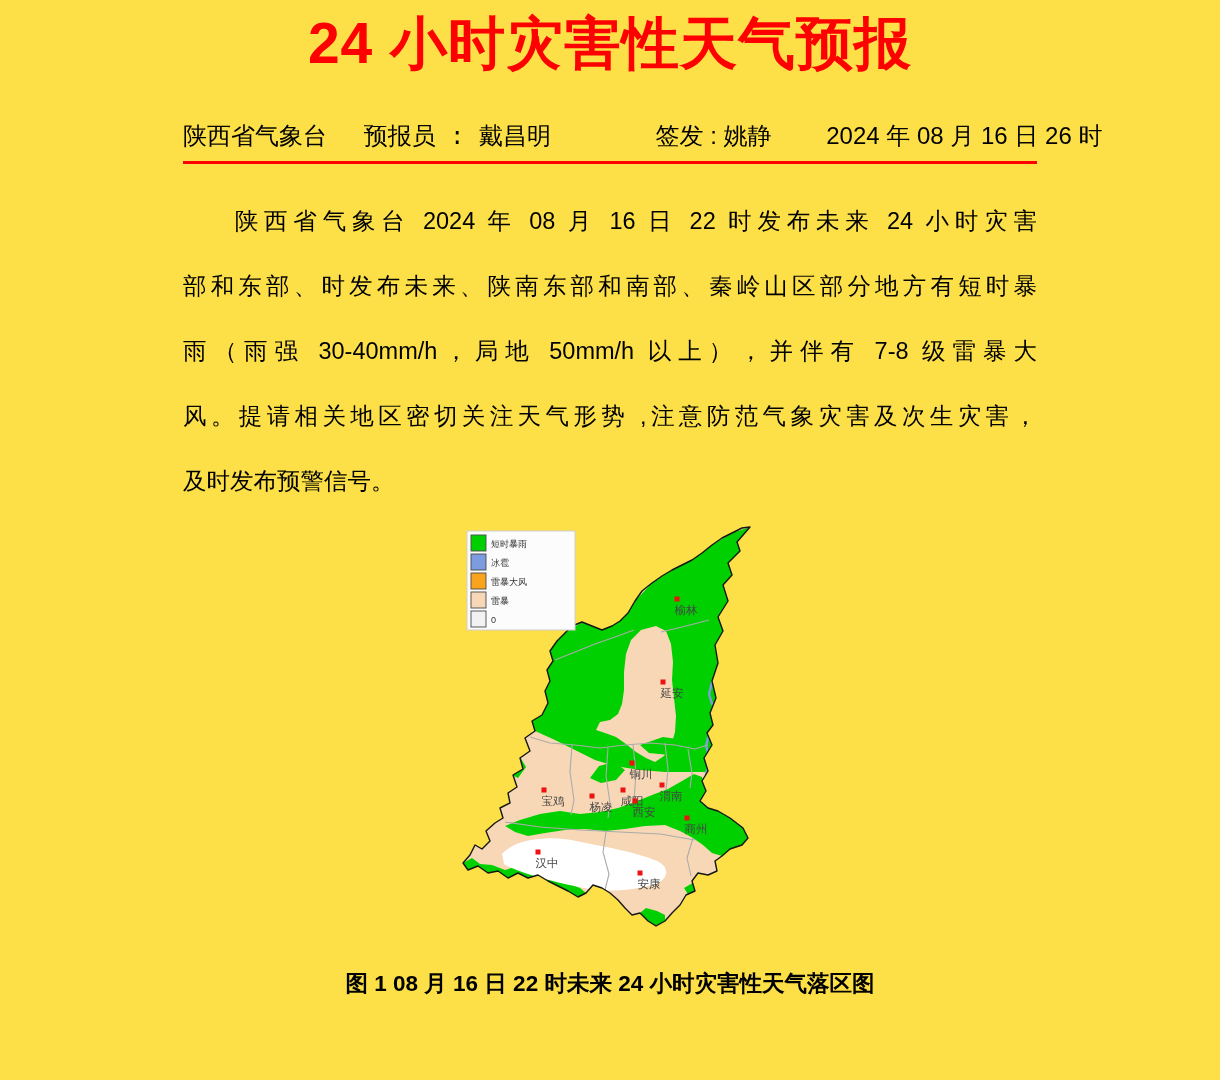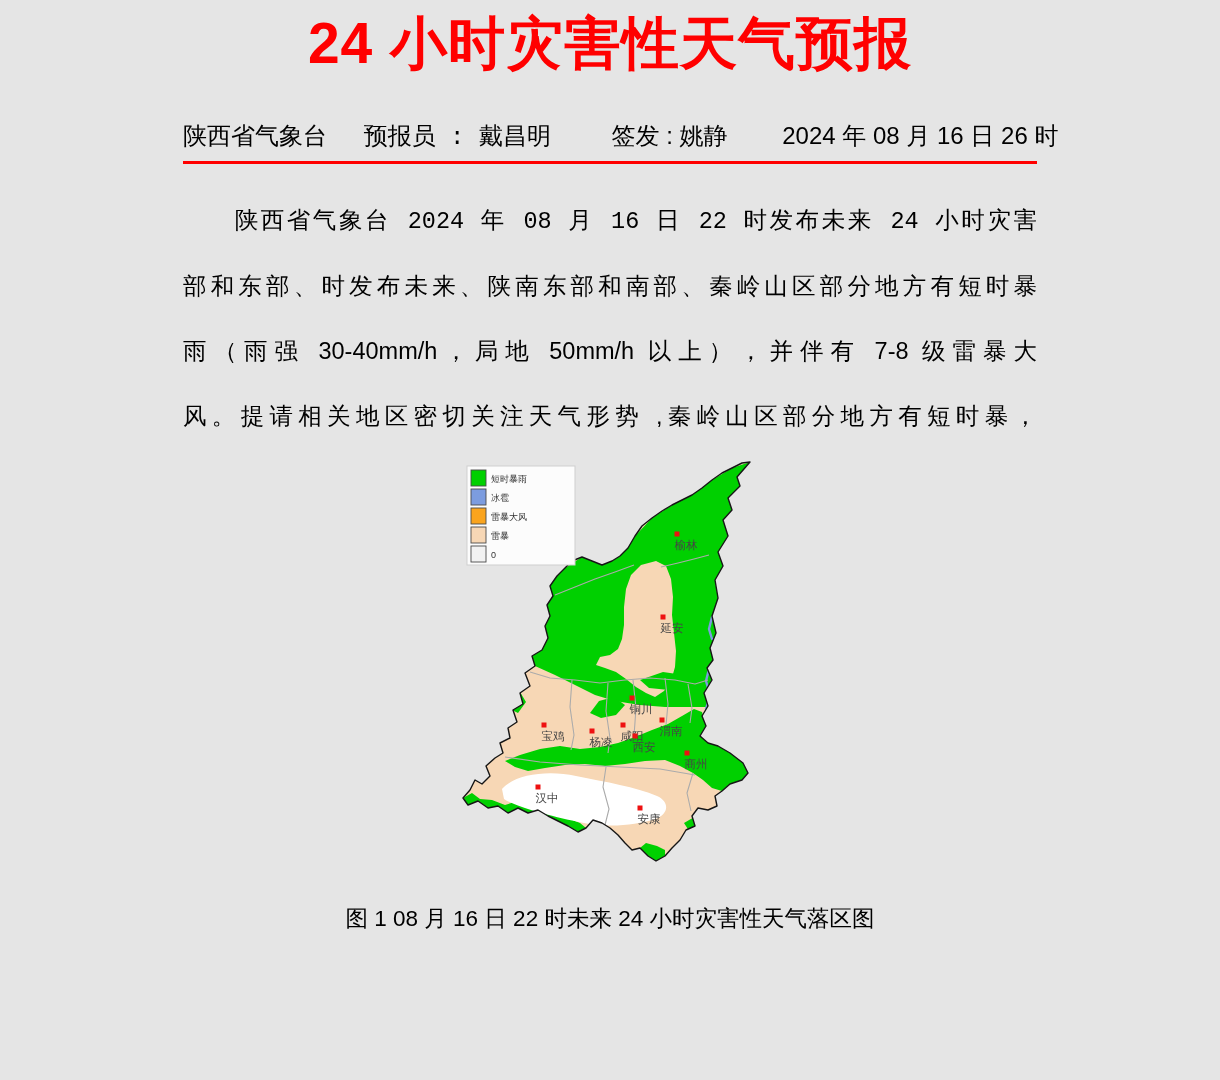--- a/index.html
+++ b/index.html
@@ -2,54 +2,54 @@
 <html style="--red: #ff0000; --green: #00d000; --hail: #7c9cdf; --gale: #faa41e; --peach: #f7d7b5; --none-fill: #ffffff; --marker: #ee1111;"><head>
 <meta charset="utf-8">
 <style>
   :root{
     --red:#ff0000; --green:#00d000; --hail:#7c9cdf; --gale:#faa41e;
     --peach:#f7d7b5; --none-fill:#ffffff; --marker:#ee1111;
   }
   *{margin:0;padding:0;box-sizing:border-box;}
   html,body{background:#ffffff;}
   .page{
-    width:1220px;height:1080px;background:#e5e5e5;overflow:hidden;
+    width:1220px;height:1080px;background:#fde047;overflow:hidden;
     font-family:"Liberation Sans","DejaVu Sans",sans-serif;color:#000;
     padding:6px 183px 0 183px;
   }
   .doc-title{
     font-size:57px;font-weight:bold;color:var(--red);
     text-align:center;line-height:1.3;letter-spacing:1px;white-space:nowrap;
   }
   .header-row{
     margin-top:40px;
     font-size:24px;font-weight:500;white-space:nowrap;
     border-bottom:3px solid var(--red);
     padding-bottom:9px;
   }
   .header-row span{display:inline-block;text-align:center;}
   .hdr-station{margin-right:30px;}
   .hdr-forecaster{margin-right:54px;font-family:Liberation Mono, monospace;}
-  .hdr-issuer{margin-right:48px;}
+  .hdr-issuer{margin-right:48px;margin-left:44px;}
   .forecast-paragraph{
     margin-top:25px;
     font-size:23.5px;line-height:65px;
   }
   .body-line{
     text-align:justify;text-align-last:justify;
     white-space:nowrap;
   }
-  .body-line.first{text-indent:2.2em;font-family:Liberation Mono, monospace;}
+  .body-line.first{text-indent:2.2em;}
   .body-line.last{text-align:left;text-align-last:left;}
   .map-figure{
     position:relative;height:420px;margin-top:8px;
   }
   .map-figure svg{position:absolute;left:277px;top:0;}
   .figure-caption{
-    margin-top:26px;text-align:center;font-size:22.5px;font-weight:400;
+    margin-top:26px;text-align:center;font-size:22.5px;font-weight:700;
   }
   .outline{fill:none;stroke:#161616;stroke-width:1.4;stroke-linejoin:round;}
   .region-rain{fill:var(--green);}
   .region-thunder{fill:var(--peach);}
   .region-none{fill:var(--none-fill);}
   .district{fill:none;stroke:#ababab;stroke-width:1.1;stroke-linejoin:round;}
   .river{fill:none;stroke:var(--hail);stroke-width:2.4;stroke-linecap:round;}
   .legend-box{fill:#fcfcfc;stroke:#cfcfcf;stroke-width:1;}
   text{font-family:"Liberation Sans","DejaVu Sans",sans-serif;}
 </style>
@@ -64,21 +64,22 @@
     <span class="hdr-station">陕西省气象台</span>
     <span class="hdr-forecaster">预报员 : 戴昌明</span>
     <span class="hdr-issuer">签发 : 姚静</span>
     <span class="hdr-datetime">2024 年 08 月 16 日 26 时</span>
   </div>
 
   <div class="forecast-paragraph">
     <div class="body-line first">陕西省气象台 2024 年 08 月 16 日 22 时发布未来 24 小时灾害</div>
     <div class="body-line">部和东部、时发布未来、陕南东部和南部、秦岭山区部分地方有短时暴</div>
     <div class="body-line">雨（雨强 30-40mm/h，局地 50mm/h 以上），并伴有 7-8 级雷暴大</div>
-    <div class="body-line">风。提请相关地区密切关注天气形势 ,秦岭山区部分地方有短时暴，</div>
+    <div class="body-line">风。提请相关地区密切关注天气形势 ,注意防范气象灾害及次生灾害，</div>
+    <div class="body-line last">及时发布预警信号。</div>
   </div>
 
   <div class="map-figure">
     <svg width="305" height="420" viewBox="0 0 305 420">
       <defs>
         <clipPath id="provClip">
           <path d="M290,5 L277,20 L280,29 L268,41 L272,53 L263,63 L268,79 L258,95 L263,109 L255,123 L258,141 L252,159 L256,176 L250,191 L253,203 L247,211 L252,223 L244,236 L248,249 L242,259 L246,269 L240,279 L248,286 L258,289 L270,296 L283,306 L288,316 L282,323 L270,327 L262,334 L255,339 L257,349 L248,353 L238,351 L232,359 L235,369 L226,373 L220,383 L212,391 L205,399 L196,404 L188,399 L180,391 L172,393 L165,386 L158,378 L150,371 L142,366 L133,363 L126,371 L118,375 L108,369 L98,364 L88,359 L78,353 L68,356 L58,351 L48,356 L38,349 L28,351 L18,344 L8,348 L3,341 L10,333 L15,323 L22,327 L30,319 L26,309 L35,301 L43,296 L40,286 L50,281 L48,271 L57,265 L53,253 L63,247 L60,236 L70,229 L65,216 L75,209 L72,199 L82,193 L88,181 L85,169 L90,159 L87,148 L93,139 L90,129 L97,119 L105,111 L112,104 L122,100 L132,104 L142,108 L152,104 L160,99 L168,91 L175,79 L182,69 L192,61 L202,54 L212,48 L222,43 L232,38 L242,31 L252,23 L262,16 L272,11 L282,6 Z"></path>
         </clipPath>
       </defs>
 

